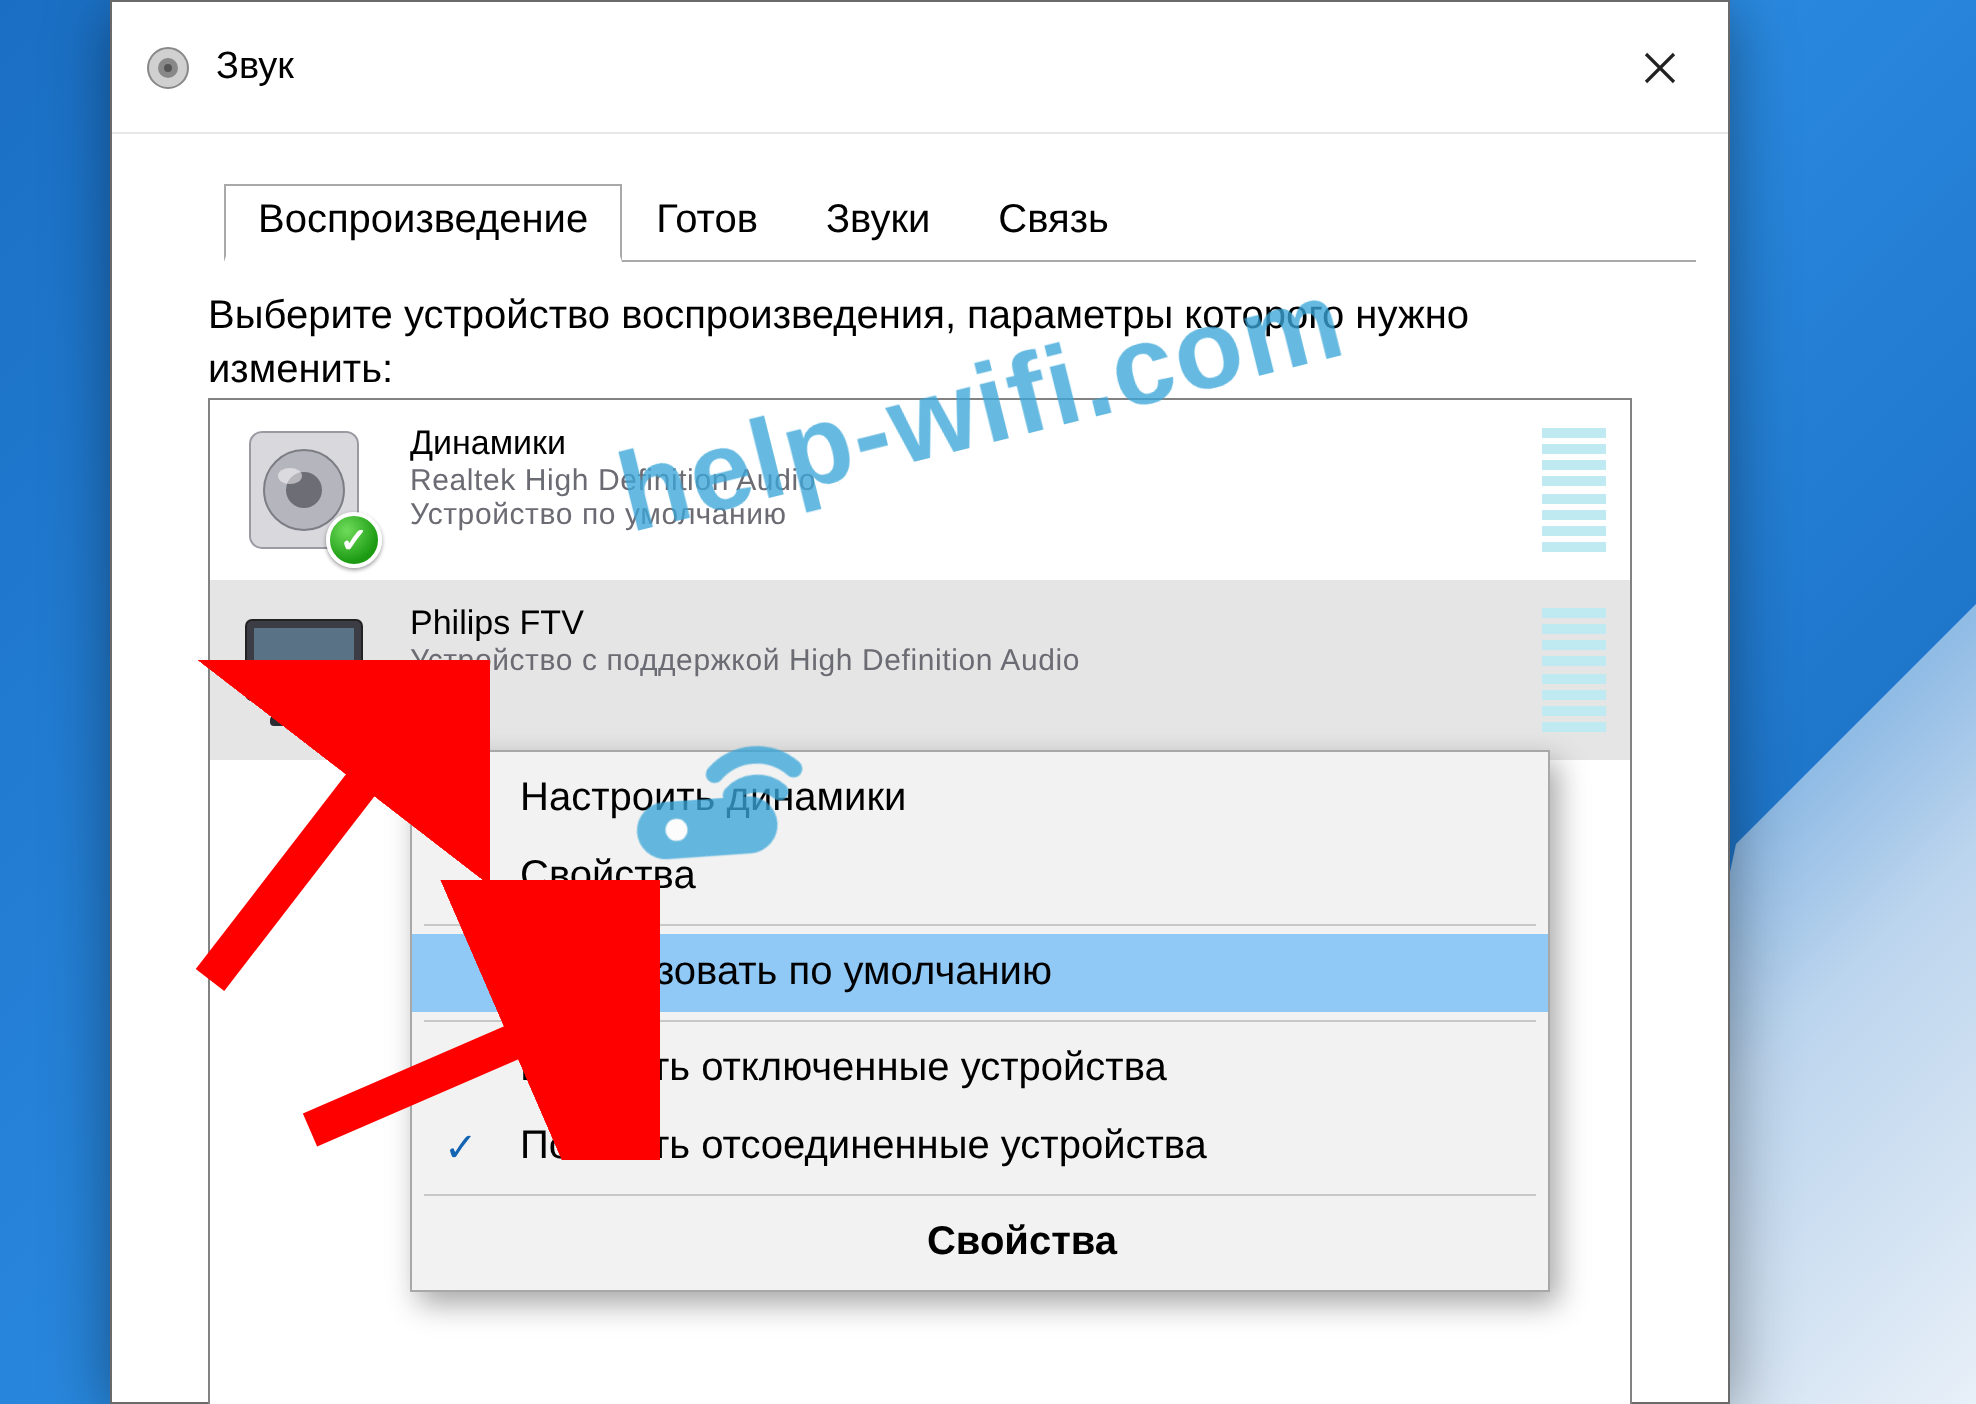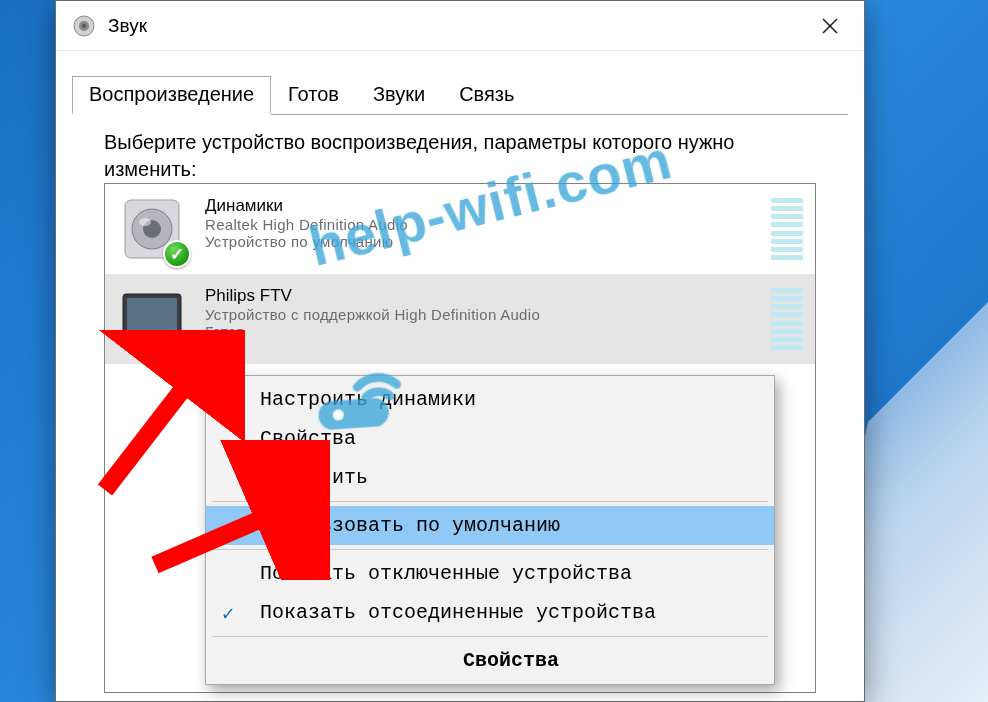--- a/index.html
+++ b/index.html
@@ -30,21 +30,21 @@
     position: absolute;
     left: 55px;
     top: 0;
     width: 810px;
     height: 702px;
     background: #ffffff;
     border: 1px solid #6a6a6a;
     box-shadow: 0 5px 30px rgba(0,0,0,0.4);
   }
   .titlebar {
-    height: 50px;
+    height: 66px;
     display: flex;
     align-items: center;
     padding: 0 4px 0 16px;
     background: #fff;
     border-bottom: 1px solid #e8e8e8;
   }
   .titlebar .app-icon {
     width: 24px; height: 24px;
     margin-right: 12px;
   }
@@ -52,20 +52,21 @@
   .close-btn {
     width: 60px; height: 46px;
     display:flex; align-items:center; justify-content:center;
     font-size: 20px; color:#222;
     cursor:pointer;
   }
   .tab-area { padding: 24px 16px 0 16px; }
   .tab-row {
     display:flex;
     border-bottom: 1px solid #a9a9a9;
+    margin-left: 40px;
   }
   .tab {
     padding: 6px 16px;
     font-size: 20px;
     color:#000;
     border:1px solid transparent;
     border-bottom:none;
     position:relative;
     top:1px;
     cursor:pointer;
@@ -132,21 +133,20 @@
     box-shadow: 4px 6px 14px rgba(0,0,0,0.35);
     padding: 4px 0;
     z-index: 50;
   }
   .ctx-item {
     font-size:20px;
     color:#000;
     padding: 8px 12px 8px 54px;
     position:relative;
     cursor:pointer;
-    font-family:Liberation Mono, monospace;
   }
   .ctx-item.highlight { background:#90c8f6; }
   .ctx-item.bold { font-weight:600;text-align:center; }
   .ctx-sep { height:1px; background:#c8c8c8; margin: 4px 6px; }
   .ctx-check {
     position:absolute; left:16px; top:50%; transform:translateY(-50%);
     color:#1464b4; font-size:20px;
   }
   
   .arrow { position:absolute; z-index:60; pointer-events:none; }
@@ -268,21 +268,20 @@
         </div>
 
       </div>
     </div>
   </div>
 </div>
 
 <div class="ctx">
   <div class="ctx-item">Настроить динамики</div>
   <div class="ctx-item">Свойства</div>
-  <div class="ctx-item">Отключить</div>
   <div class="ctx-sep"></div>
   <div class="ctx-item highlight">Использовать по умолчанию</div>
   <div class="ctx-sep"></div>
   <div class="ctx-item">Показать отключенные устройства</div>
   <div class="ctx-item">
     <span class="ctx-check">✓</span>
     <span>Показать отсоединенные устройства</span>
   </div>
   <div class="ctx-sep"></div>
   <div class="ctx-item bold">Свойства</div>

